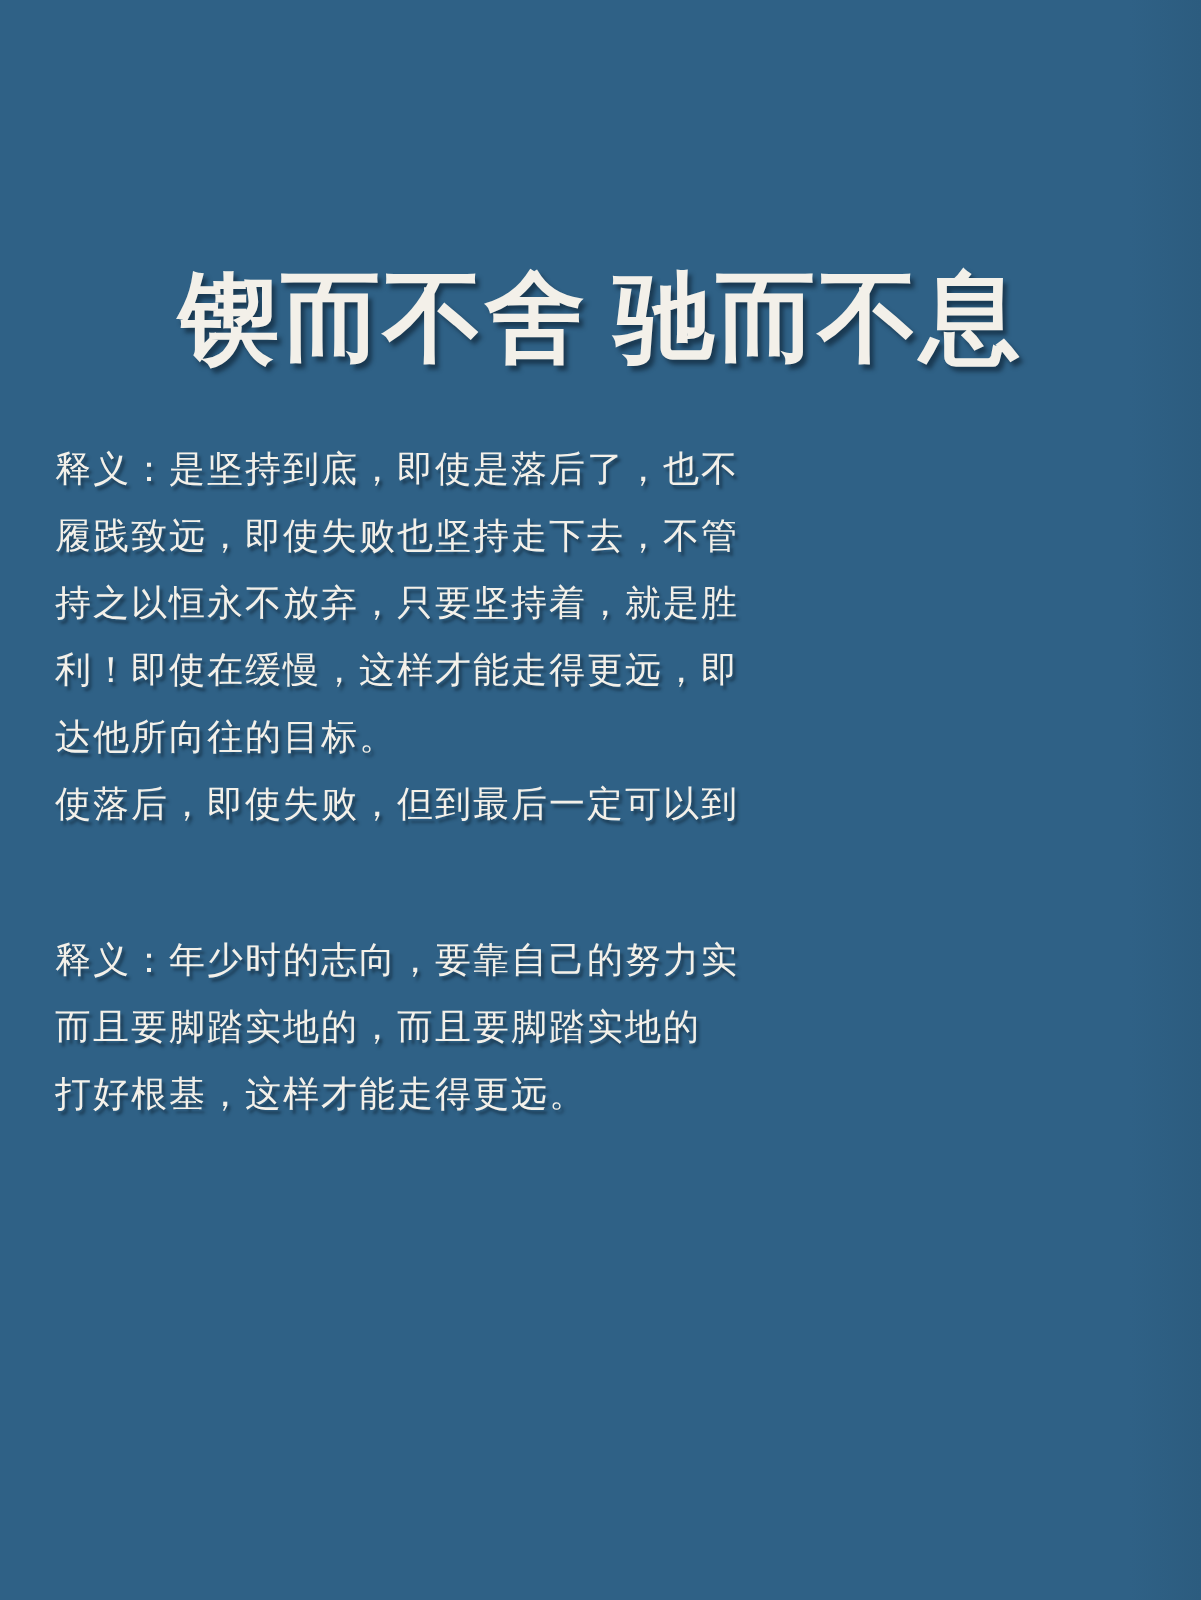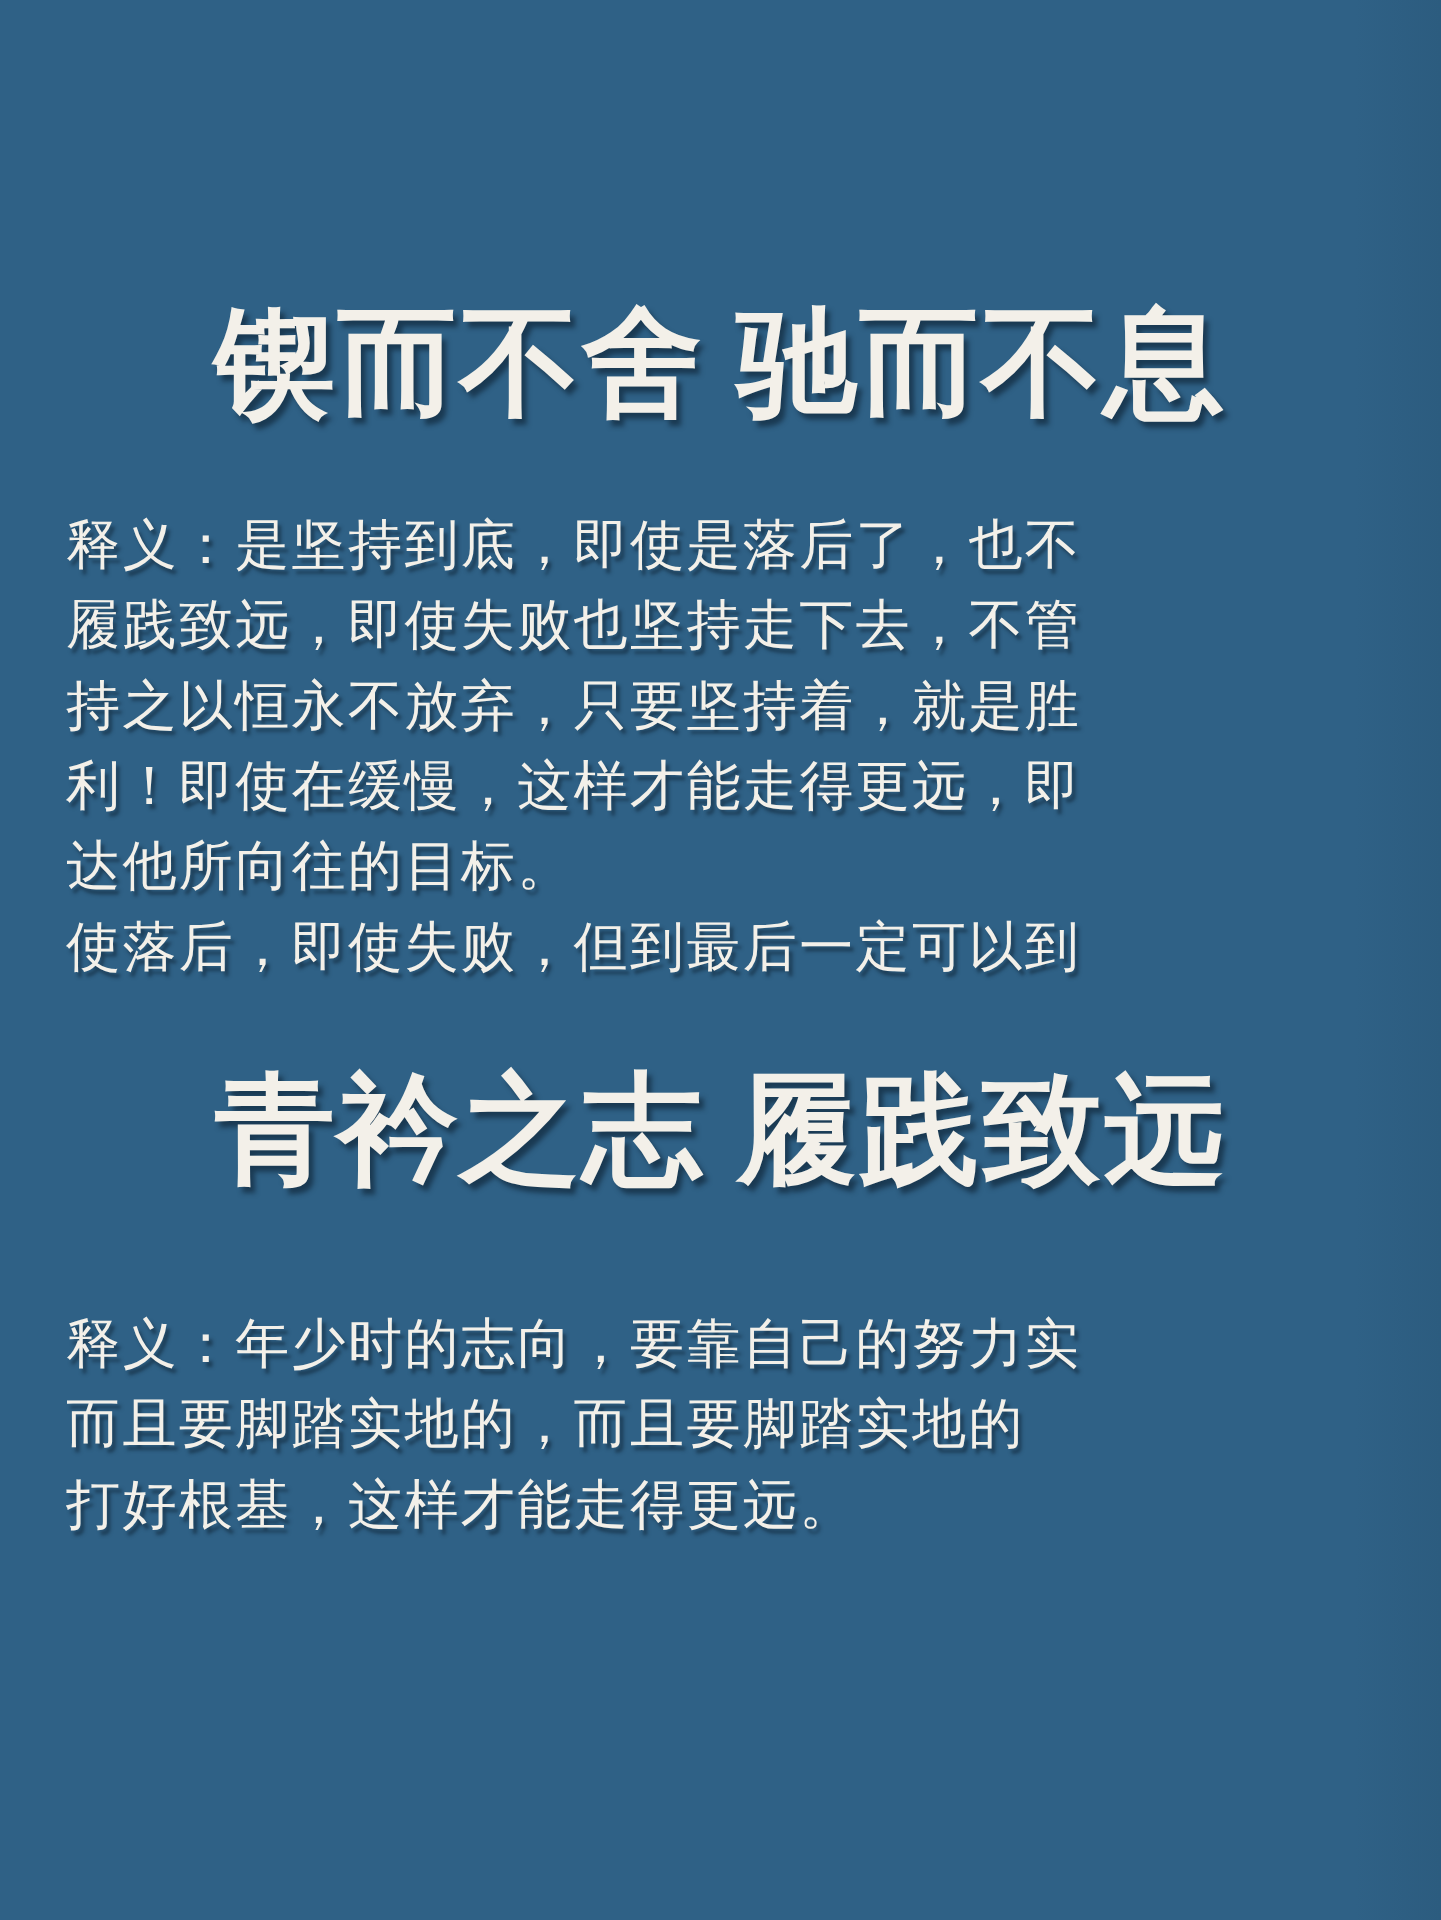--- a/index.html
+++ b/index.html
@@ -10,35 +10,35 @@
   .poster {
     position: relative;
     width: 1201px;
     height: 1600px;
     background: linear-gradient(90deg, #2F6186 0%, #2F6186 94%, #2c5c7f 100%);
     overflow: hidden;
     font-family: "Liberation Serif", "DejaVu Serif", serif;
     color: #F3F0E9;
   }
   .title {
-    margin: 1px;
+    margin: 16px;
     text-align: center;
     font-size: 100px;
     line-height: 110px;
     font-weight: 700;
     letter-spacing: 2px;
     text-shadow: 4px 5px 4px rgba(10, 25, 40, 0.55);
     white-space: nowrap;
   }
   .title-1 { padding-top: 248px; }
   .title-2 { padding-top: 64px; }
   .para {
     margin: 62px 0 0 0;
     padding: 0 55px;
-    font-size: 45px;
+    font-size: 36px;
     line-height: 67px;
     font-weight: 400;
     letter-spacing: 2px;
     text-shadow: 3px 4px 3px rgba(10, 25, 40, 0.5);
   }
   .para .line {
     white-space: nowrap;
   }
   .para-2 { margin-top: 89px; }
 </style>
@@ -51,21 +51,20 @@
 
   <div class="para para-1">
     <div class="line">释义：是坚持到底，即使是落后了，也不</div>
     <div class="line">履践致远，即使失败也坚持走下去，不管</div>
     <div class="line">持之以恒永不放弃，只要坚持着，就是胜</div>
     <div class="line">利！即使在缓慢，这样才能走得更远，即</div>
     <div class="line">达他所向往的目标。</div>
     <div class="line">使落后，即使失败，但到最后一定可以到</div>
   </div>
 
-  <h1 class="title title-2">青衿之志 履践致远</h1>
 
   <div class="para para-2">
     <div class="line">释义：年少时的志向，要靠自己的努力实</div>
     <div class="line">而且要脚踏实地的，而且要脚踏实地的</div>
     <div class="line">打好根基，这样才能走得更远。</div>
   </div>
 
 </div>
 
 </body></html>

